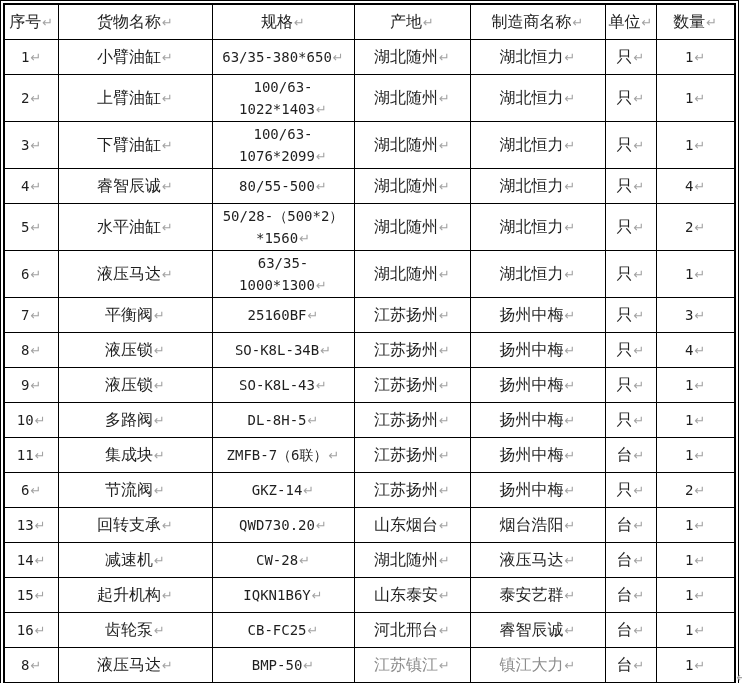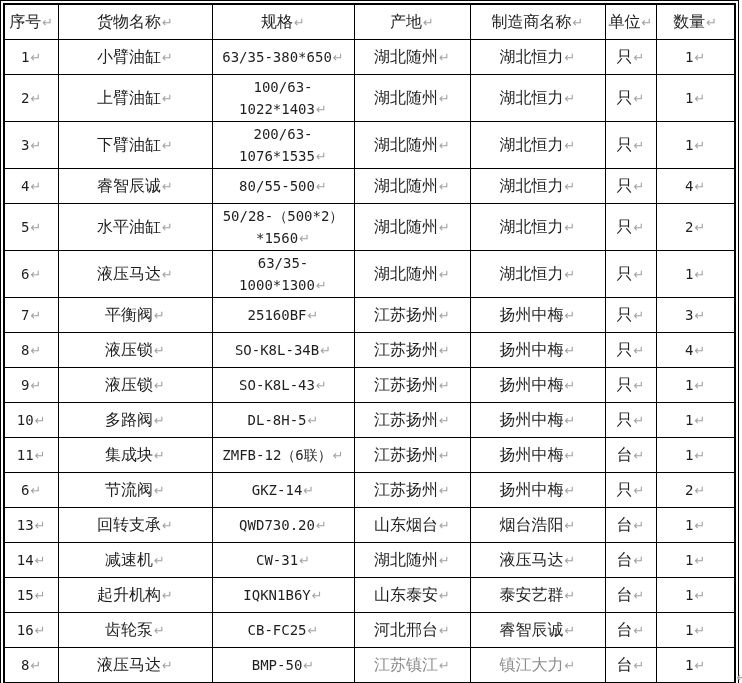--- a/index.html
+++ b/index.html
@@ -107,21 +107,21 @@
     <td class="c-name"><span class="txt">上臂油缸</span><span class="mark">↵</span></td>
     <td class="c-spec"><span class="txt spec-text">100/63-1022*1403</span><span class="mark">↵</span></td>
     <td class="c-origin"><span class="txt">湖北随州</span><span class="mark">↵</span></td>
     <td class="c-mfr"><span class="txt">湖北恒力</span><span class="mark">↵</span></td>
     <td class="c-unit"><span class="txt">只</span><span class="mark">↵</span></td>
     <td class="c-qty"><span class="txt num">1</span><span class="mark">↵</span></td>
   </tr>
         <tr>
     <td class="c-no"><span class="txt num">3</span><span class="mark">↵</span></td>
     <td class="c-name"><span class="txt">下臂油缸</span><span class="mark">↵</span></td>
-    <td class="c-spec"><span class="txt spec-text">200/63-1076*1535</span><span class="mark">↵</span></td>
+    <td class="c-spec"><span class="txt spec-text">100/63-1076*2099</span><span class="mark">↵</span></td>
     <td class="c-origin"><span class="txt">湖北随州</span><span class="mark">↵</span></td>
     <td class="c-mfr"><span class="txt">湖北恒力</span><span class="mark">↵</span></td>
     <td class="c-unit"><span class="txt">只</span><span class="mark">↵</span></td>
     <td class="c-qty"><span class="txt num">1</span><span class="mark">↵</span></td>
   </tr>
         <tr>
     <td class="c-no"><span class="txt num">4</span><span class="mark">↵</span></td>
     <td class="c-name"><span class="txt">睿智辰诚</span><span class="mark">↵</span></td>
     <td class="c-spec"><span class="txt spec-text">80/55-500</span><span class="mark">↵</span></td>
     <td class="c-origin"><span class="txt">湖北随州</span><span class="mark">↵</span></td>
@@ -180,21 +180,21 @@
     <td class="c-name"><span class="txt">多路阀</span><span class="mark">↵</span></td>
     <td class="c-spec"><span class="txt spec-text">DL-8H-5</span><span class="mark">↵</span></td>
     <td class="c-origin"><span class="txt">江苏扬州</span><span class="mark">↵</span></td>
     <td class="c-mfr"><span class="txt">扬州中梅</span><span class="mark">↵</span></td>
     <td class="c-unit"><span class="txt">只</span><span class="mark">↵</span></td>
     <td class="c-qty"><span class="txt num">1</span><span class="mark">↵</span></td>
   </tr>
         <tr>
     <td class="c-no"><span class="txt num">11</span><span class="mark">↵</span></td>
     <td class="c-name"><span class="txt">集成块</span><span class="mark">↵</span></td>
-    <td class="c-spec"><span class="txt spec-text">ZMFB-12（6联）</span><span class="mark">↵</span></td>
+    <td class="c-spec"><span class="txt spec-text">ZMFB-7（6联）</span><span class="mark">↵</span></td>
     <td class="c-origin"><span class="txt">江苏扬州</span><span class="mark">↵</span></td>
     <td class="c-mfr"><span class="txt">扬州中梅</span><span class="mark">↵</span></td>
     <td class="c-unit"><span class="txt">台</span><span class="mark">↵</span></td>
     <td class="c-qty"><span class="txt num">1</span><span class="mark">↵</span></td>
   </tr>
         <tr>
     <td class="c-no"><span class="txt num">6</span><span class="mark">↵</span></td>
     <td class="c-name"><span class="txt">节流阀</span><span class="mark">↵</span></td>
     <td class="c-spec"><span class="txt spec-text">GKZ-14</span><span class="mark">↵</span></td>
     <td class="c-origin"><span class="txt">江苏扬州</span><span class="mark">↵</span></td>
@@ -207,21 +207,21 @@
     <td class="c-name"><span class="txt">回转支承</span><span class="mark">↵</span></td>
     <td class="c-spec"><span class="txt spec-text">QWD730.20</span><span class="mark">↵</span></td>
     <td class="c-origin"><span class="txt">山东烟台</span><span class="mark">↵</span></td>
     <td class="c-mfr"><span class="txt">烟台浩阳</span><span class="mark">↵</span></td>
     <td class="c-unit"><span class="txt">台</span><span class="mark">↵</span></td>
     <td class="c-qty"><span class="txt num">1</span><span class="mark">↵</span></td>
   </tr>
         <tr>
     <td class="c-no"><span class="txt num">14</span><span class="mark">↵</span></td>
     <td class="c-name"><span class="txt">减速机</span><span class="mark">↵</span></td>
-    <td class="c-spec"><span class="txt spec-text">CW-31</span><span class="mark">↵</span></td>
+    <td class="c-spec"><span class="txt spec-text">CW-28</span><span class="mark">↵</span></td>
     <td class="c-origin"><span class="txt">湖北随州</span><span class="mark">↵</span></td>
     <td class="c-mfr"><span class="txt">液压马达</span><span class="mark">↵</span></td>
     <td class="c-unit"><span class="txt">台</span><span class="mark">↵</span></td>
     <td class="c-qty"><span class="txt num">1</span><span class="mark">↵</span></td>
   </tr>
         <tr>
     <td class="c-no"><span class="txt num">15</span><span class="mark">↵</span></td>
     <td class="c-name"><span class="txt">起升机构</span><span class="mark">↵</span></td>
     <td class="c-spec"><span class="txt spec-text">IQKN1B6Y</span><span class="mark">↵</span></td>
     <td class="c-origin"><span class="txt">山东泰安</span><span class="mark">↵</span></td>

